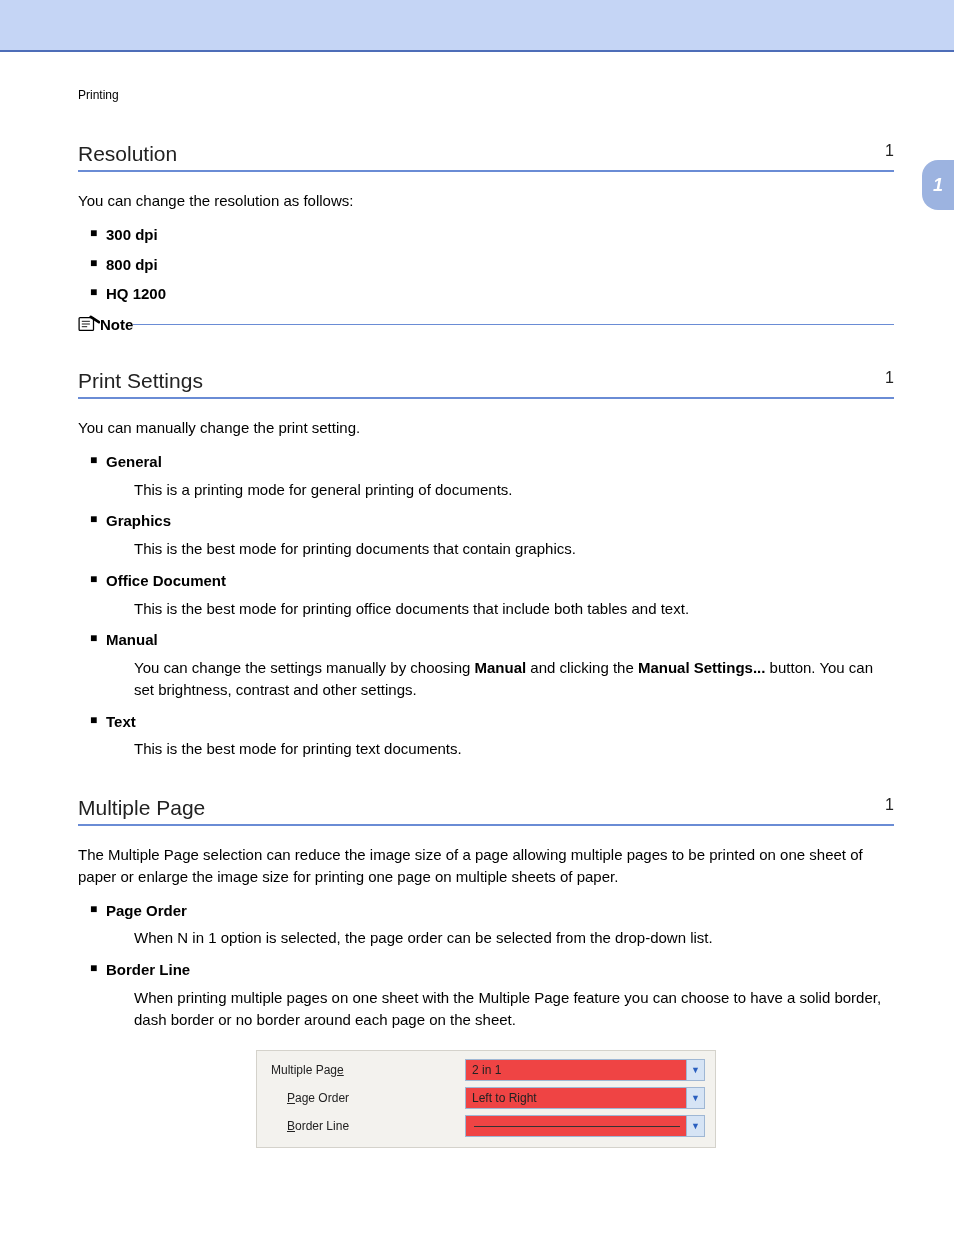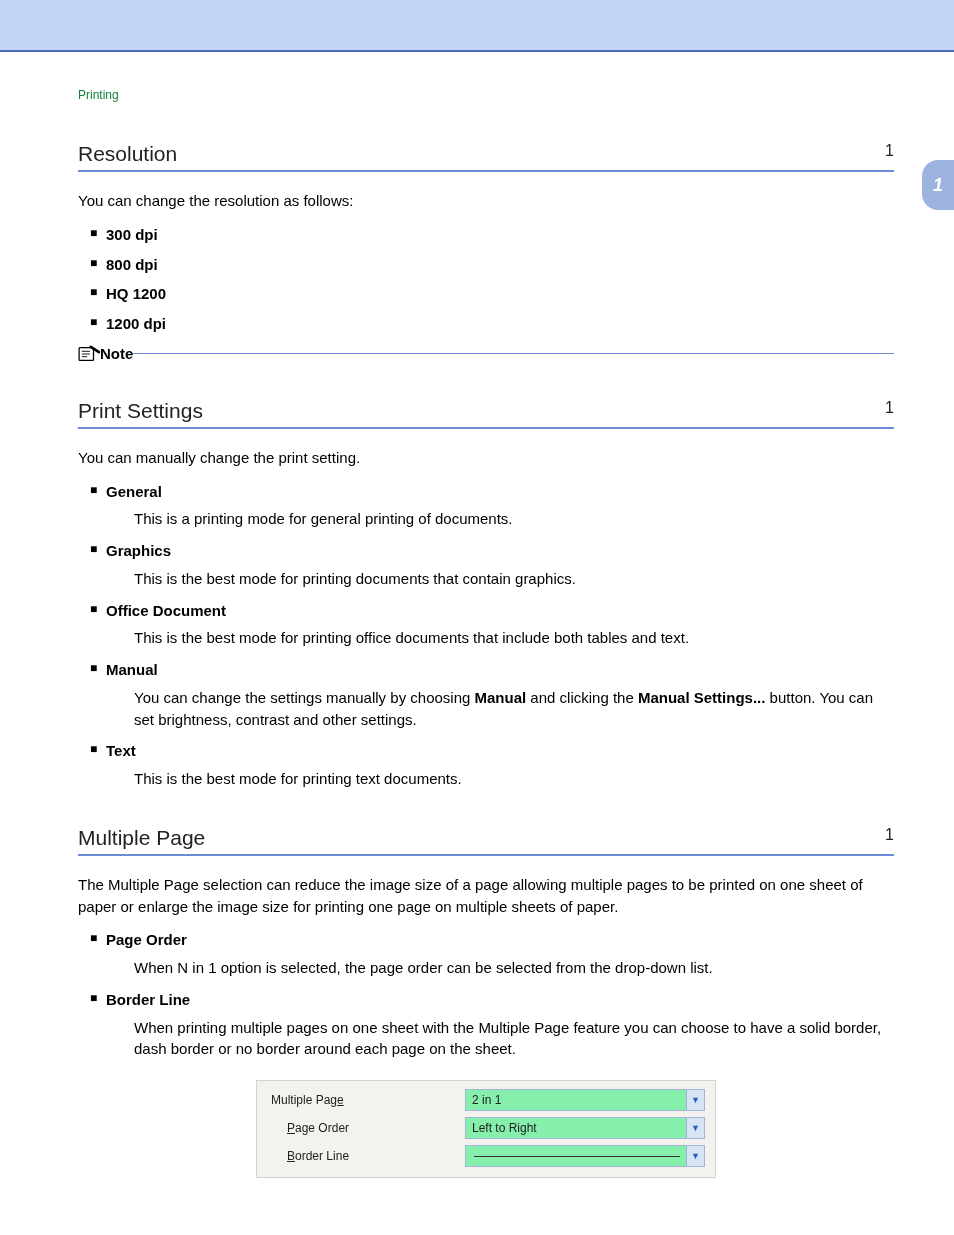--- a/index.html
+++ b/index.html
@@ -31,21 +31,21 @@
     display: flex;
     align-items: center;
     justify-content: center;
     font-style: italic;
   }
   .content {
     padding: 36px 60px 40px 78px;
   }
   .breadcrumb {
     font-size: 12px;
-    color: #15803d;
+    color: #000000;
     margin-bottom: 40px;
   }
   .section { margin-bottom: 36px; }
   h2.section-title {
     font-size: 21px;
     font-weight: normal;
     color: #222;
     padding-bottom: 4px;
     border-bottom: 2px solid #6a8cd5;
     margin-bottom: 18px;
@@ -122,21 +122,21 @@
     gap: 8px;
   }
   .dlg-label {
     width: 190px;
     padding-left: 4px;
   }
   .dlg-label.indent { padding-left: 20px; }
   .dlg-select {
     flex: 1;
     height: 22px;
-    background: #86efac;
+    background: #ef4444;
     border: 1px solid #9fb7d4;
     display: flex;
     align-items: center;
     justify-content: space-between;
     padding-left: 6px;
     font-size: 12px;
   }
   .dlg-select .arrow-btn {
     width: 18px;
     height: 100%;
@@ -171,21 +171,20 @@
   <div class="section">
     <h2 class="section-title">
       <span>Resolution</span>
       <span class="anchor-mark">1</span>
     </h2>
     <p class="intro">You can change the resolution as follows:</p>
     <ul class="square-list">
       <li><span class="bold">300 dpi</span></li>
       <li><span class="bold">800 dpi</span></li>
       <li><span class="bold">HQ 1200</span></li>
-      <li><span class="bold">1200 dpi</span></li>
     </ul>
     <div class="note-block">
       <div class="note-head">
         <span class="note-icon">
           <svg viewBox="0 0 24 20">
             <rect x="1" y="3" width="16" height="14" rx="1" fill="none" stroke="#000" stroke-width="1.4"></rect>
             <path d="M14 2 L23 8" stroke="#000" stroke-width="3" stroke-linecap="round"></path>
             <line x1="4" y1="7" x2="13" y2="7" stroke="#000" stroke-width="1"></line>
             <line x1="4" y1="10" x2="13" y2="10" stroke="#000" stroke-width="1"></line>
             <line x1="4" y1="13" x2="10" y2="13" stroke="#000" stroke-width="1"></line>

